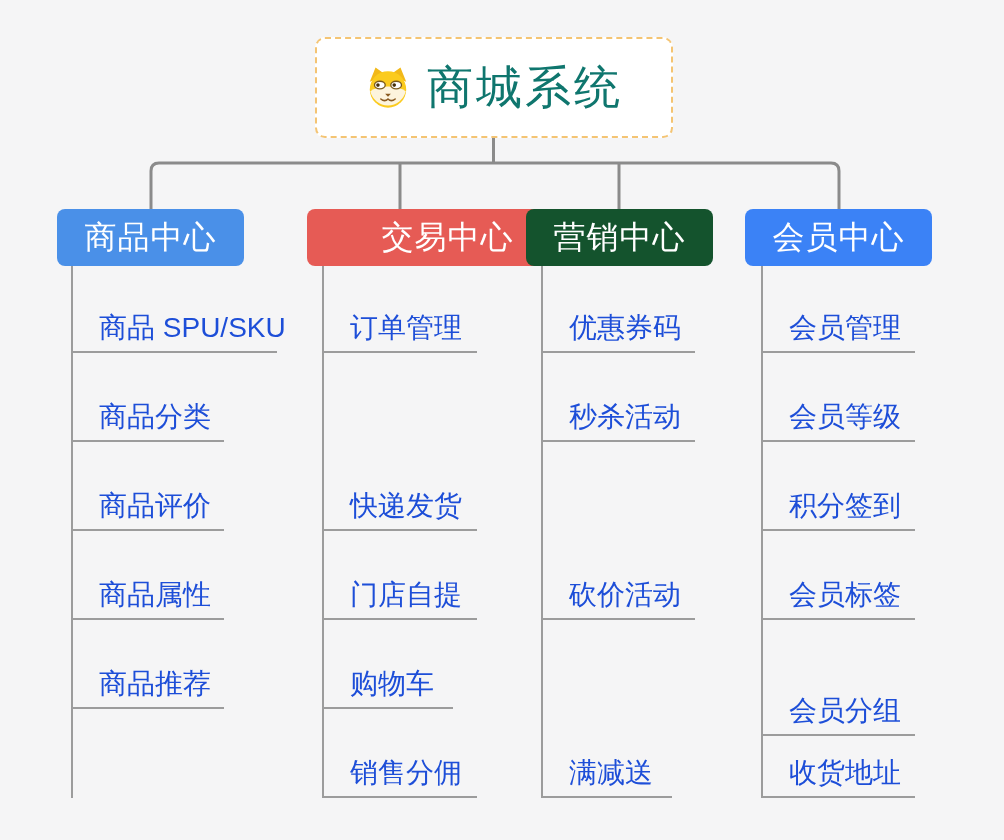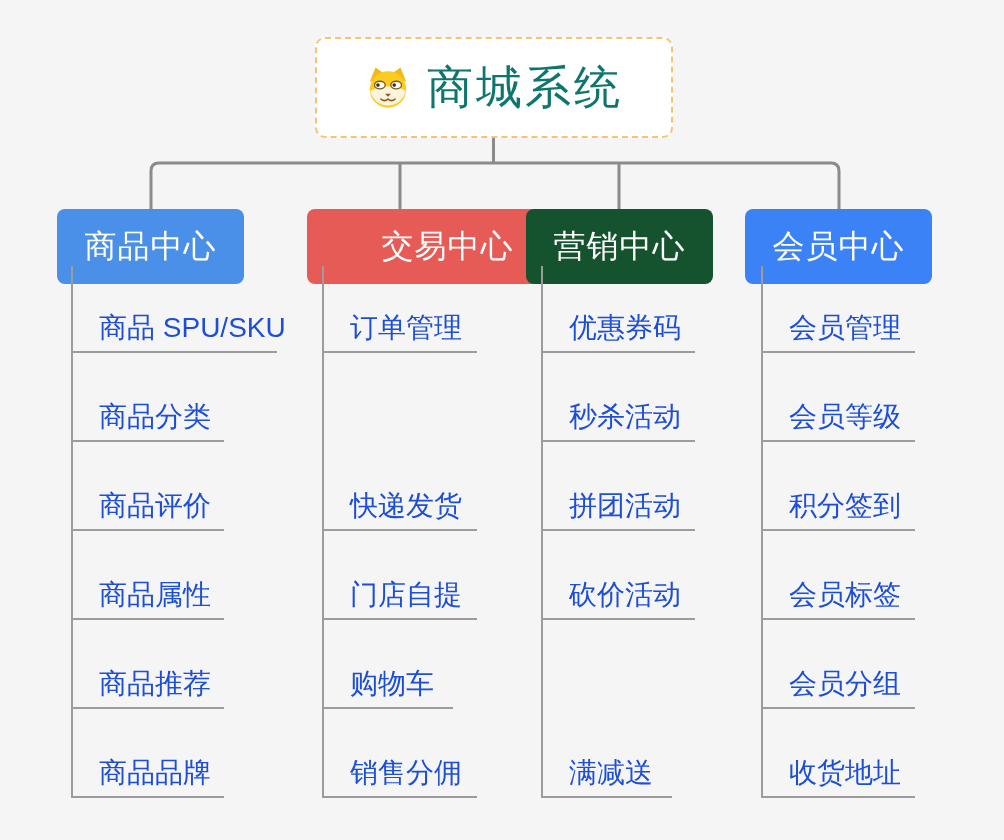--- a/index.html
+++ b/index.html
@@ -44,21 +44,21 @@
   .branch-line {
     position: absolute;
     width: 2px;
     background: #9c9c9c;
   }
 
   
   .branch-topic {
     position: absolute;
     top: 209px;
-    width: 187px; height: 75px;
+    width: 187px; height: 57px;
     border-radius: 8px;
     display: flex;
     align-items: center;
     justify-content: center;
     color: #ffffff;
     font-size: 32px;
     letter-spacing: 1px;
     white-space: nowrap;
     cursor: pointer;
     font-family: Liberation Serif, serif;
@@ -117,34 +117,32 @@
   <div class="branch-line" style="left:71px;  top:266px; height:532px;"></div>
   <div class="branch-line" style="left:322px; top:266px; height:532px;"></div>
   <div class="branch-line" style="left:541px; top:266px; height:532px;"></div>
   <div class="branch-line" style="left:761px; top:266px; height:532px;"></div>
 
   <div class="sub-topic" style="left:71px; top:313px; width:206px;">商品 SPU/SKU</div>
   <div class="sub-topic" style="left:71px; top:402px; width:153px;">商品分类</div>
   <div class="sub-topic" style="left:71px; top:491px; width:153px;">商品评价</div>
   <div class="sub-topic" style="left:71px; top:580px; width:153px;">商品属性</div>
   <div class="sub-topic" style="left:71px; top:669px; width:153px;">商品推荐</div>
-  <div class="sub-topic" style="left:71px; top:758px; width:153px;">商品品牌</div>
 
   <div class="sub-topic" style="left:322px; top:313px; width:155px;">订单管理</div>
   <div class="sub-topic" style="left:322px; top:491px; width:155px;">快递发货</div>
   <div class="sub-topic" style="left:322px; top:580px; width:155px;">门店自提</div>
   <div class="sub-topic" style="left:322px; top:669px; width:131px;">购物车</div>
   <div class="sub-topic" style="left:322px; top:758px; width:155px;">销售分佣</div>
 
   <div class="sub-topic" style="left:541px; top:313px; width:154px;">优惠券码</div>
   <div class="sub-topic" style="left:541px; top:402px; width:154px;">秒杀活动</div>
-  <div class="sub-topic" style="left:541px; top:491px; width:154px;">拼团活动</div>
   <div class="sub-topic" style="left:541px; top:580px; width:154px;">砍价活动</div>
   <div class="sub-topic" style="left:541px; top:758px; width:131px;">满减送</div>
 
   <div class="sub-topic" style="left:761px; top:313px; width:154px;">会员管理</div>
   <div class="sub-topic" style="left:761px; top:402px; width:154px;">会员等级</div>
   <div class="sub-topic" style="left:761px; top:491px; width:154px;">积分签到</div>
   <div class="sub-topic" style="left:761px; top:580px; width:154px;">会员标签</div>
-  <div class="sub-topic" style="left:761px; top:669px; width:154px;">会员分组</div>
+  <div class="sub-topic" style="left:761px; top:696px; width:154px;">会员分组</div>
   <div class="sub-topic" style="left:761px; top:758px; width:154px;">收货地址</div>
 
 </div>
 
 </body></html>

